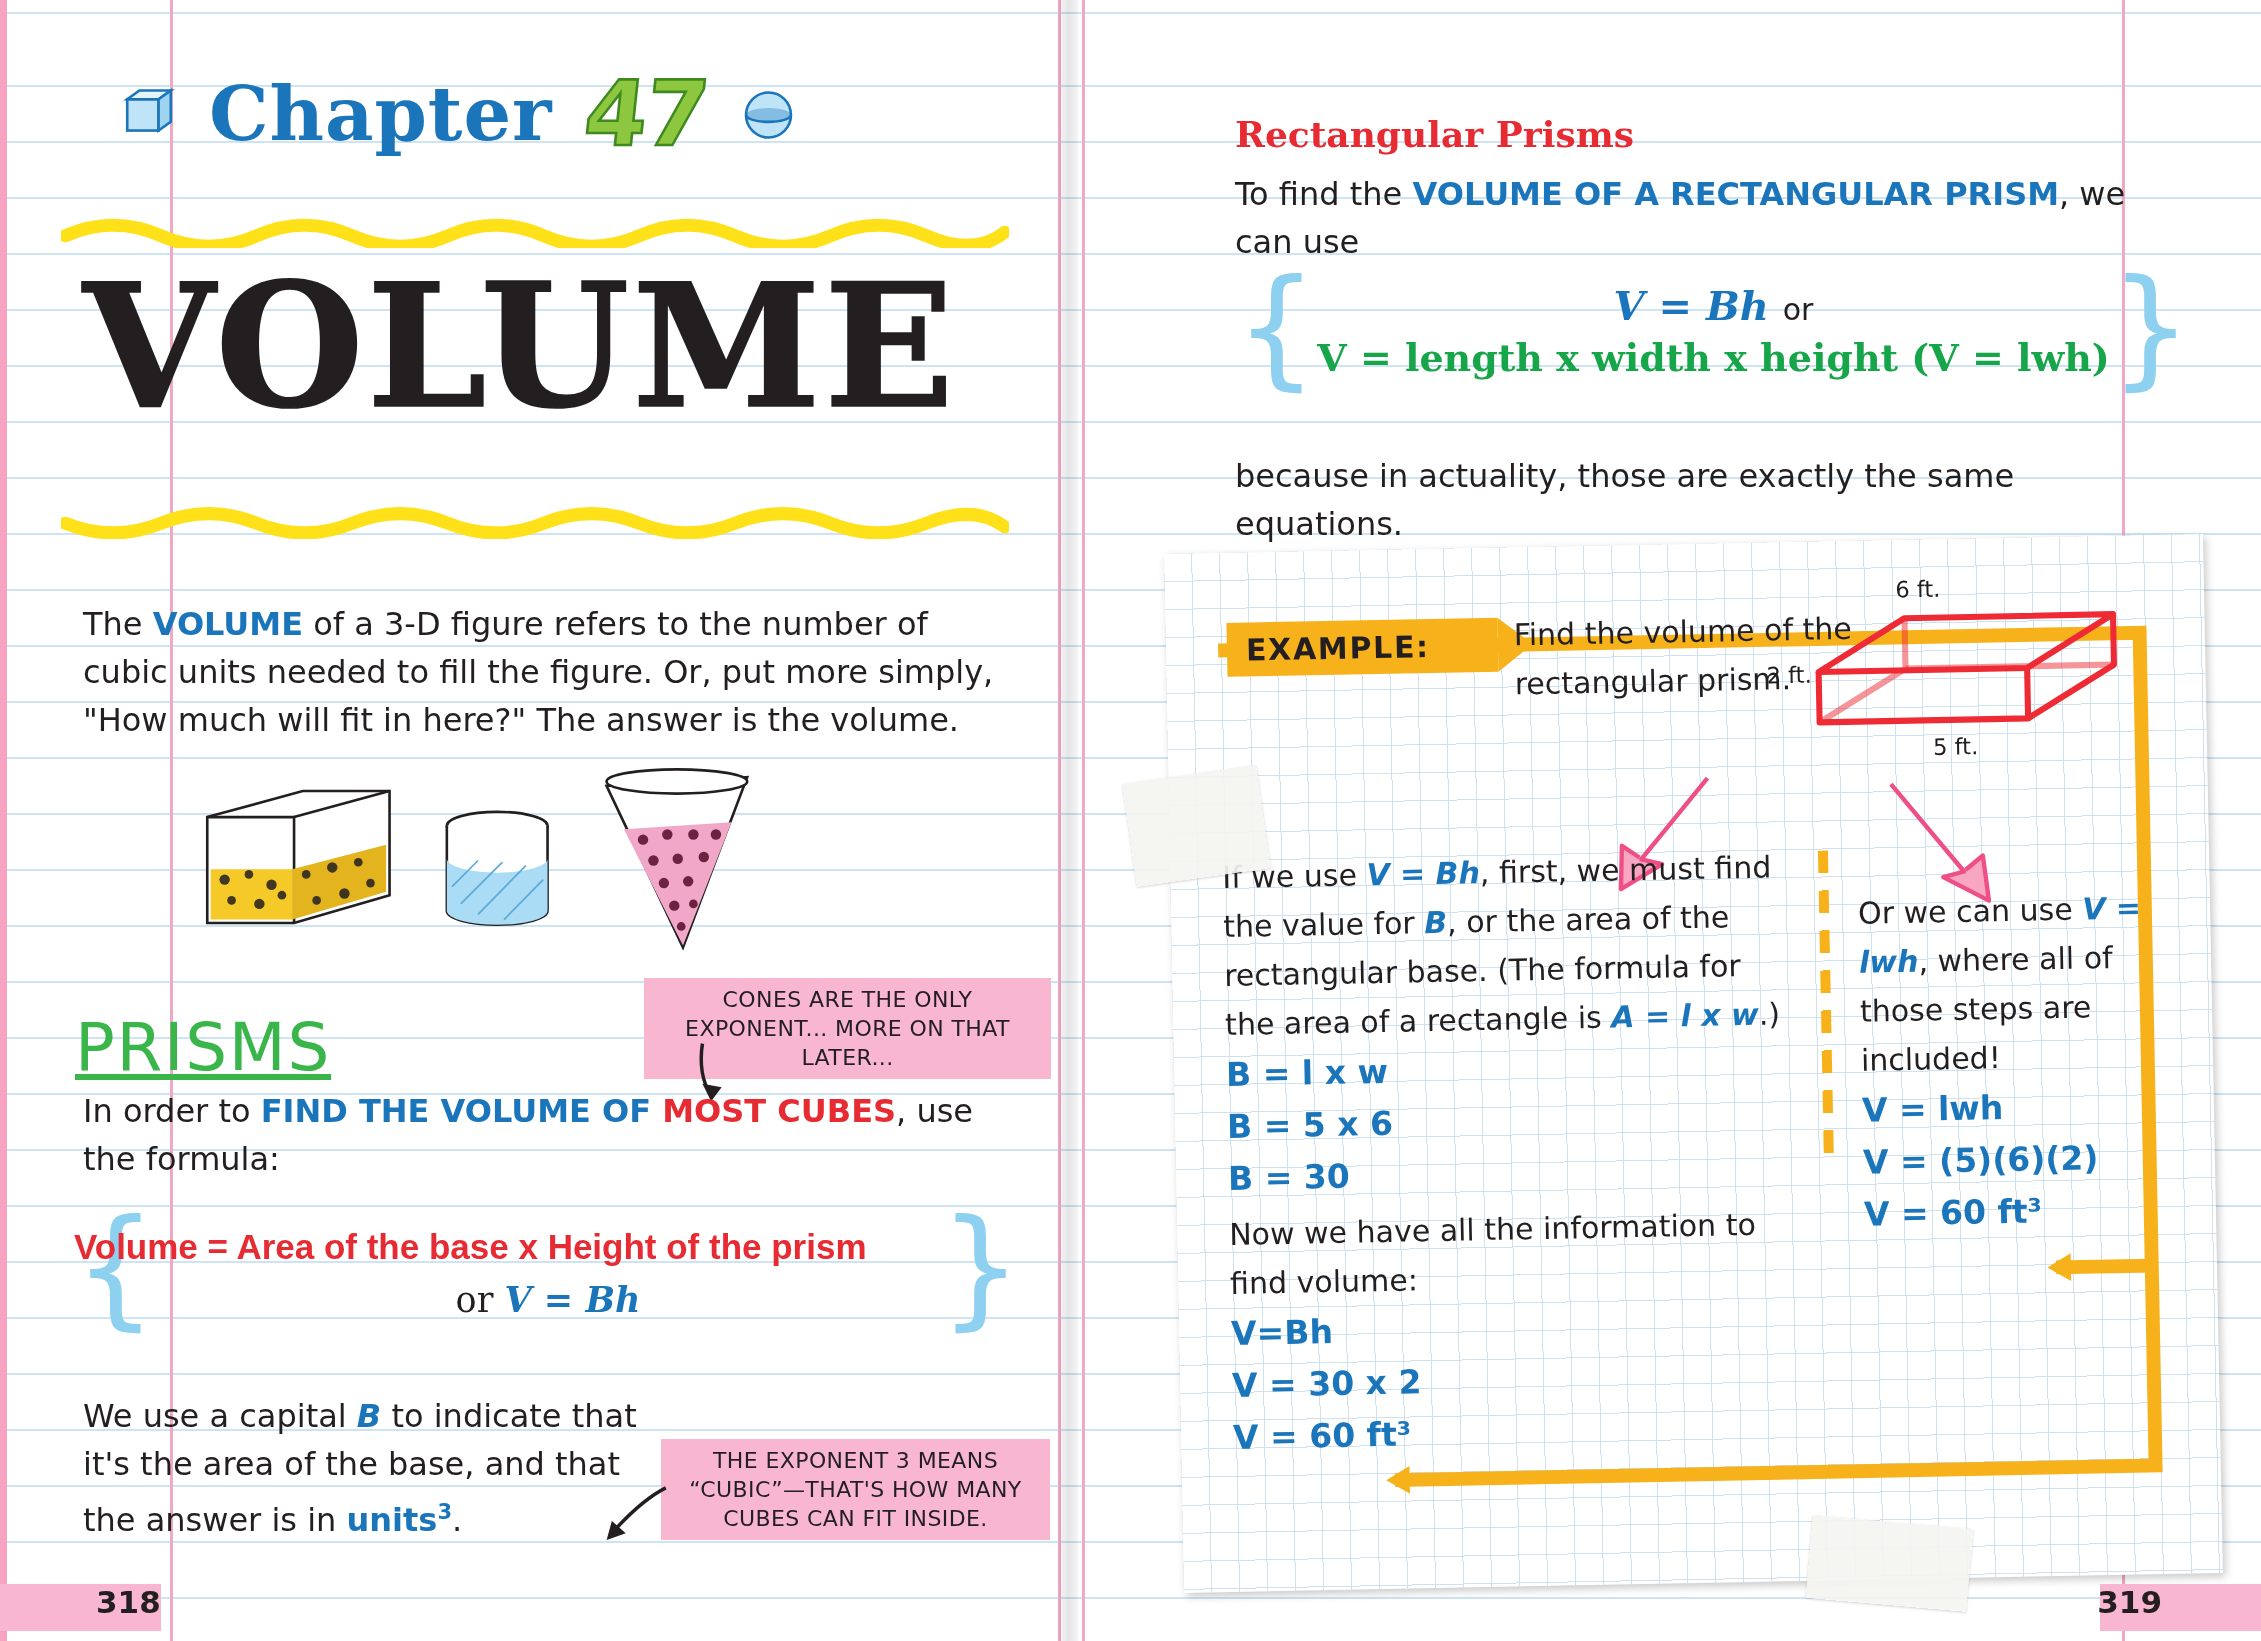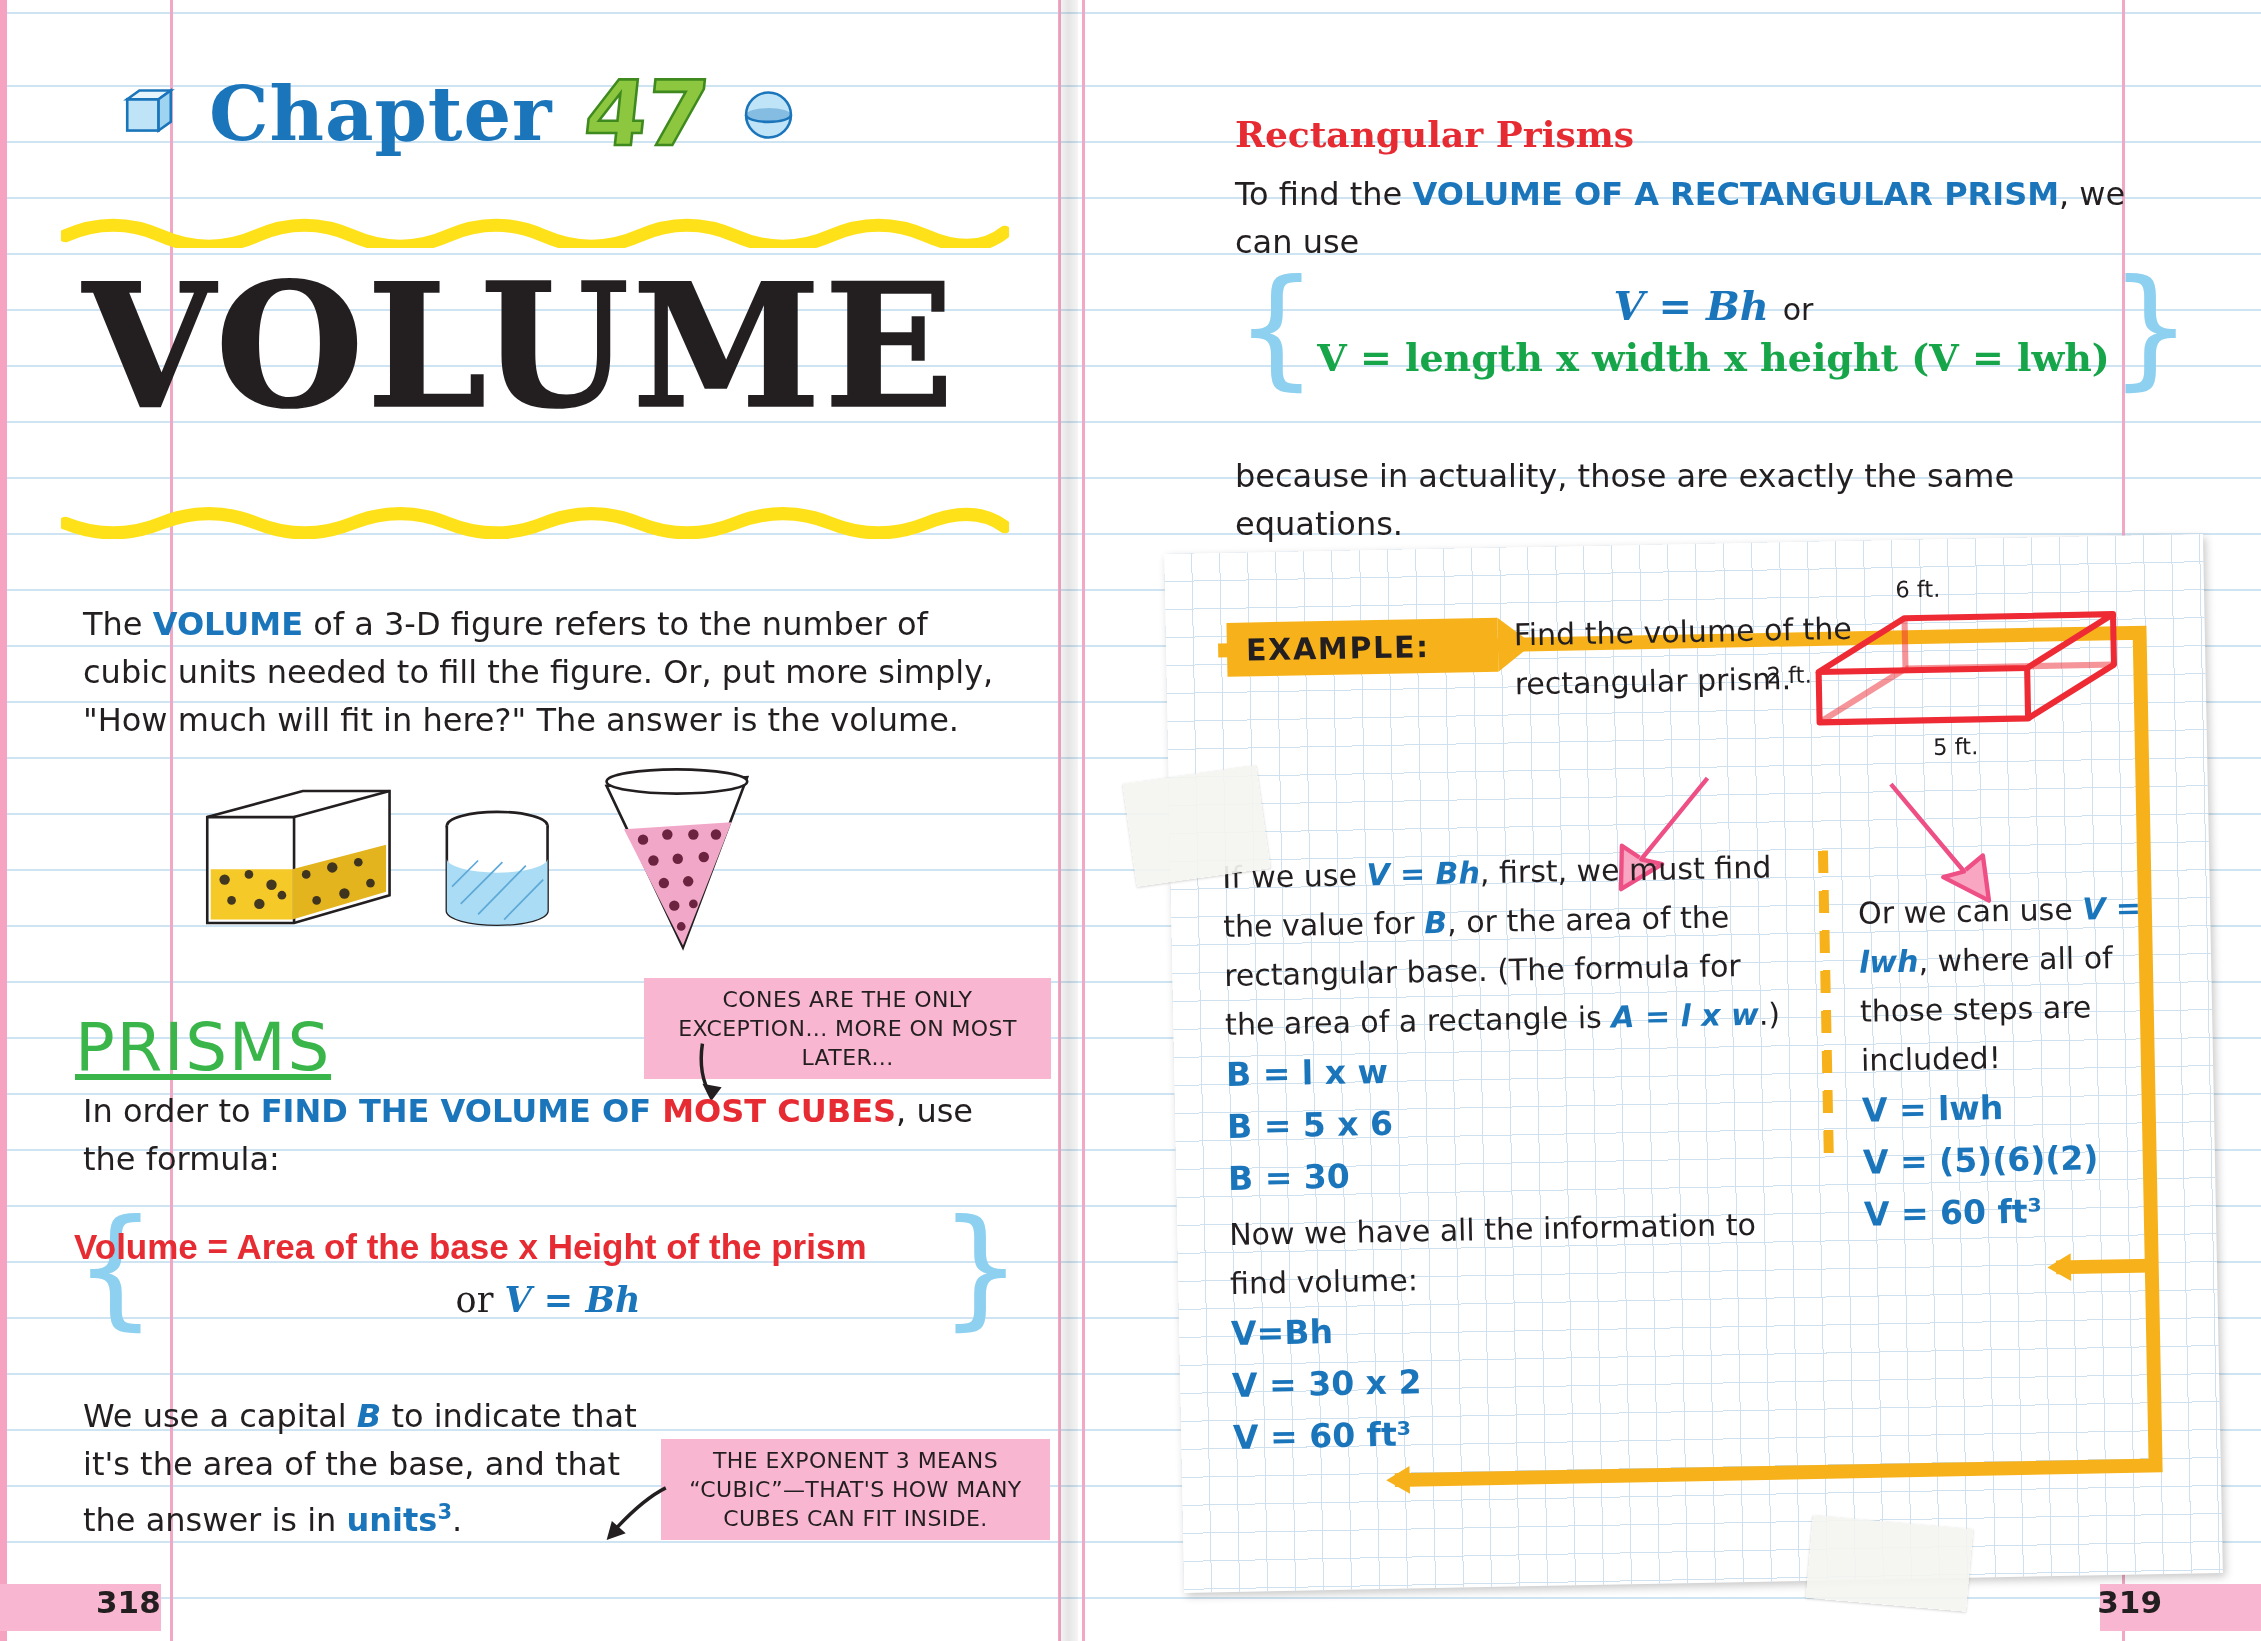--- a/index.html
+++ b/index.html
@@ -265,21 +265,21 @@
             <circle cx="544" cy="136" r="6"></circle>
               <circle cx="572" cy="134" r="6"></circle>
             <circle cx="556" cy="162" r="6"></circle>
               <circle cx="578" cy="160" r="5"></circle>
             <circle cx="564" cy="186" r="5"></circle>
           </g>
         </g>
       </svg>
     </div>
 
-    <div class="pink-callout" style="left:644px;top:978px;width:383px;">CONES ARE THE ONLY EXCEPTION... MORE ON MOST LATER...</div>
+    <div class="pink-callout" style="left:644px;top:978px;width:383px;">CONES ARE THE ONLY EXPONENT... MORE ON THAT LATER...</div>
     <svg style="position:absolute;left:685px;top:1040px;width:61px;height:70px;" viewBox="0 0 70 80">
       <path d="M20 4 C16 30 20 48 30 64" fill="none" stroke="#231f20" stroke-width="4"></path>
       <path d="M30 70 L20 50 L42 54 Z" fill="#231f20"></path>
     </svg>
 
     <div id="prisms-head">PRISMS</div>
 
     <div id="prisms-par" class="body-text">
       <span>In order to </span><span class="bold blue">FIND THE VOLUME OF </span><span class="bold red">MOST CUBES</span><span>, use the formula:</span>
     </div>

